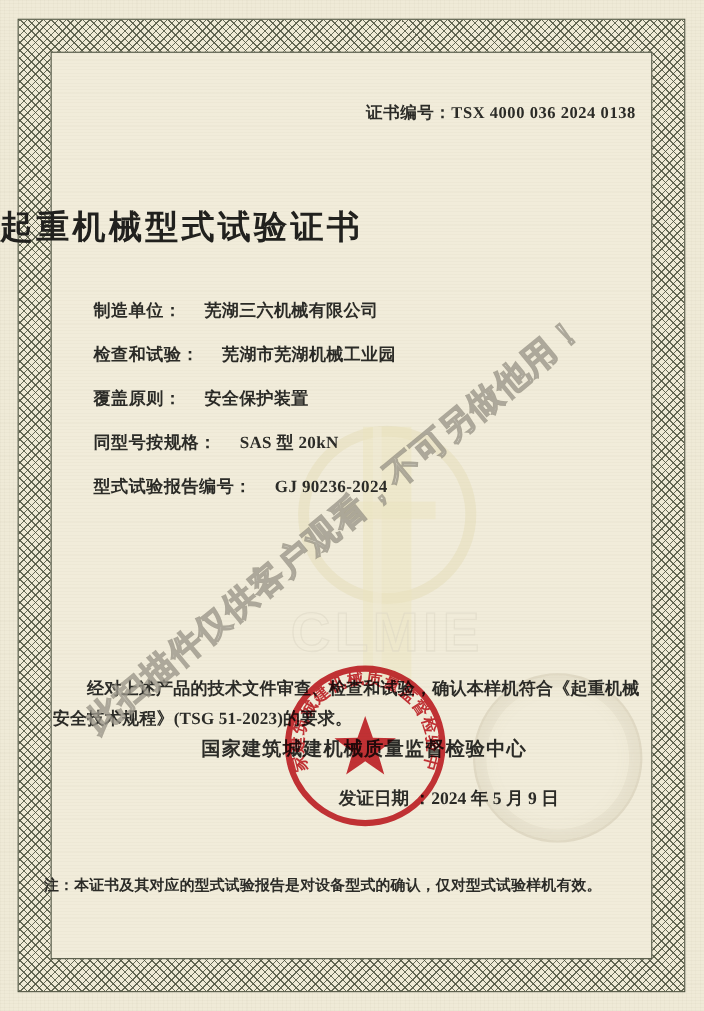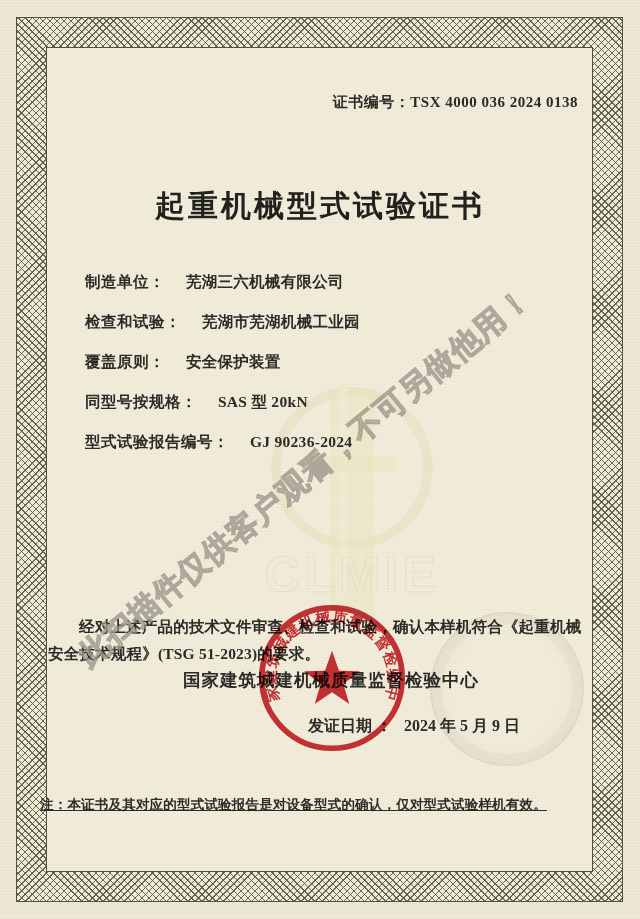--- a/index.html
+++ b/index.html
@@ -31,44 +31,44 @@
       repeating-linear-gradient(0deg, rgba(120,110,80,.03) 0 1px, transparent 1px 3px),
       #f1ecda;
   }
   .content{position:absolute;inset:0;z-index:5;color:#2b2b27;}
   
   .cert-no{
     position:absolute;top:93px;right:62px;
     font-size:15px;font-weight:bold;letter-spacing:.5px;white-space:nowrap;
   }
   .title{
-    position:absolute;top:186px;left:0;width:100%;text-align:center;
+    position:absolute;top:186px;left:0;width:100%;
     font-size:30px;font-weight:bold;letter-spacing:3px;color:#21211e;
   }
   .fields{position:absolute;top:272px;left:85px;right:60px;}
   .field-row{height:40px;font-size:15.5px;font-weight:bold;white-space:nowrap;}
   .field-row .lab{letter-spacing:.5px;}
   .field-row .val{margin-left:17px;letter-spacing:.3px;}
   .statement{
     position:absolute;top:597px;left:48px;width:542px;
     font-size:15.5px;font-weight:bold;line-height:27px;
     text-indent:2em;letter-spacing:.2px;
   }
   .issuer{
     position:absolute;top:668px;left:183px;
     font-size:17.5px;font-weight:bold;letter-spacing:1px;white-space:nowrap;
   }
   .date-line{
     position:absolute;top:716px;left:308px;
     font-size:16px;font-weight:bold;white-space:nowrap;
   }
-  .date-line .val{margin-left:12px;}
+  .date-line .val{}
   .note{
     position:absolute;top:796px;left:40px;width:575px;
-    font-size:13.5px;font-weight:bold;letter-spacing:.2px;white-space:nowrap;text-decoration:underline;
+    font-size:13.5px;font-weight:bold;letter-spacing:.2px;white-space:nowrap;
   }
   
   .emblem{position:absolute;top:360px;left:212px;z-index:1;opacity:.55;}
   
   .watermark{
     position:absolute;top:477px;left:305px;z-index:6;
     transform:translate(-50%,-50%) rotate(-39.5deg);
     font-size:31px;font-weight:bold;white-space:nowrap;letter-spacing:1px;
     color:rgba(252,250,242,.30);
     -webkit-text-stroke:1.2px rgba(128,122,108,.62);

